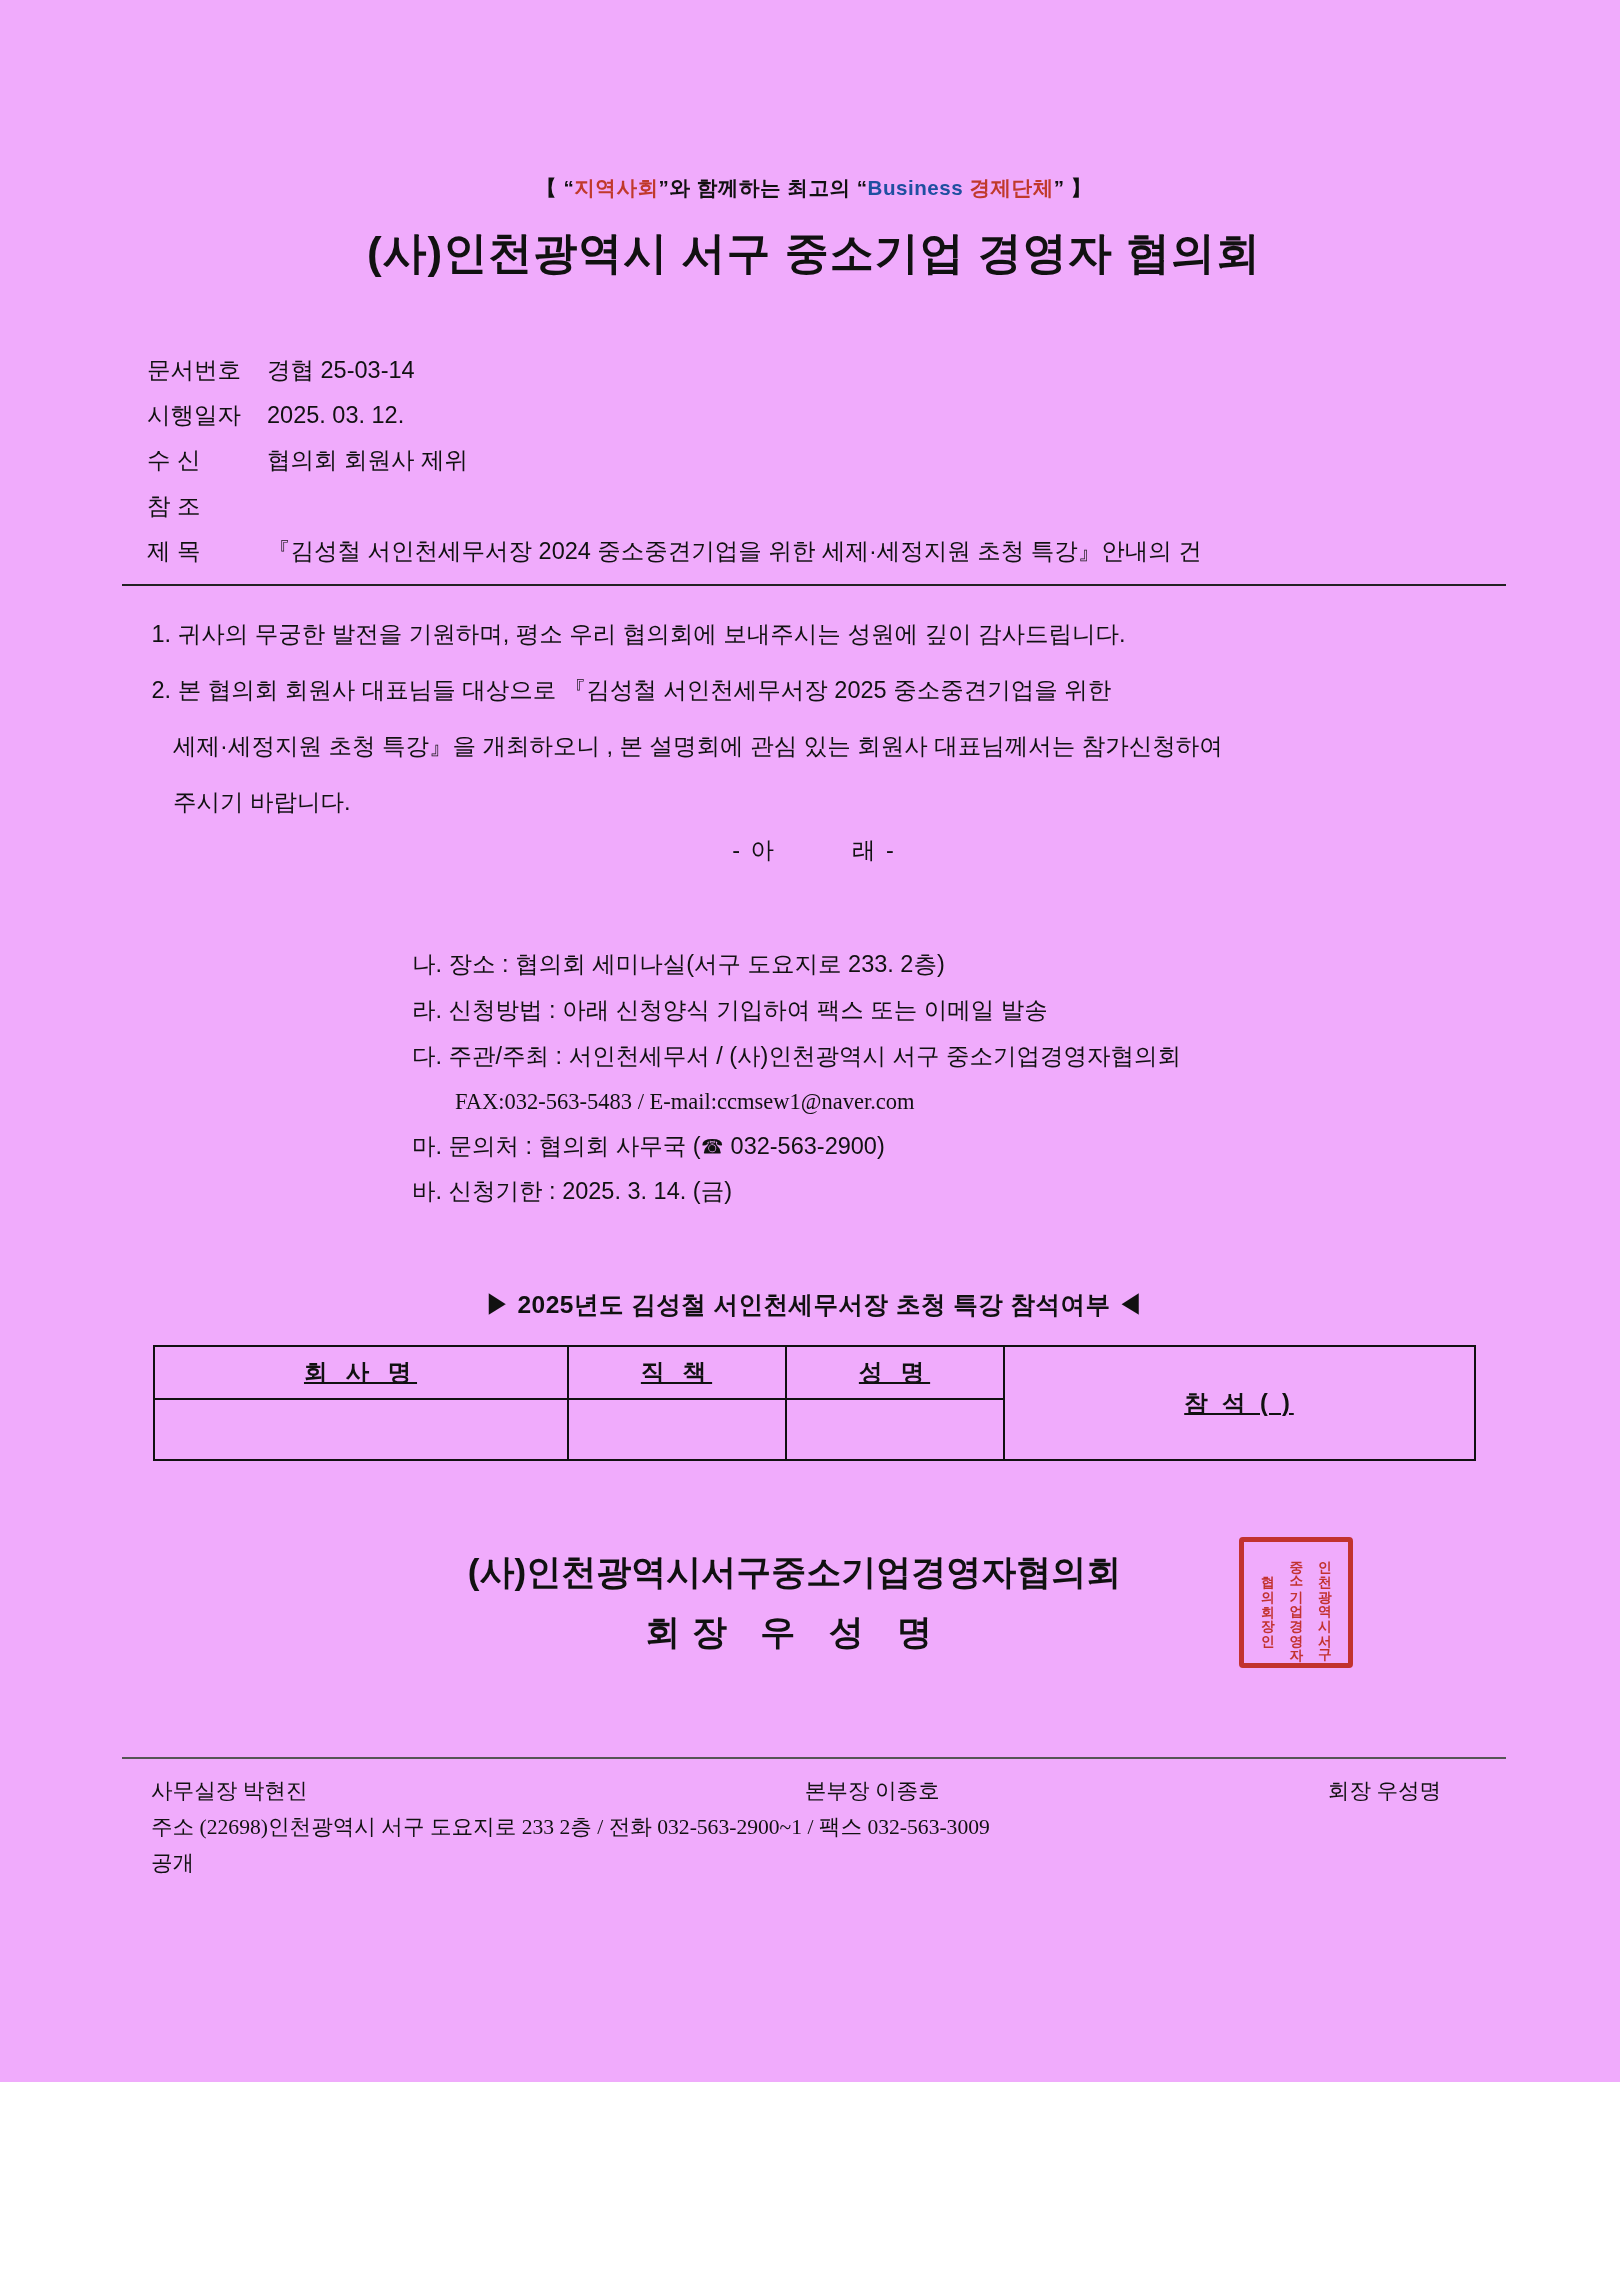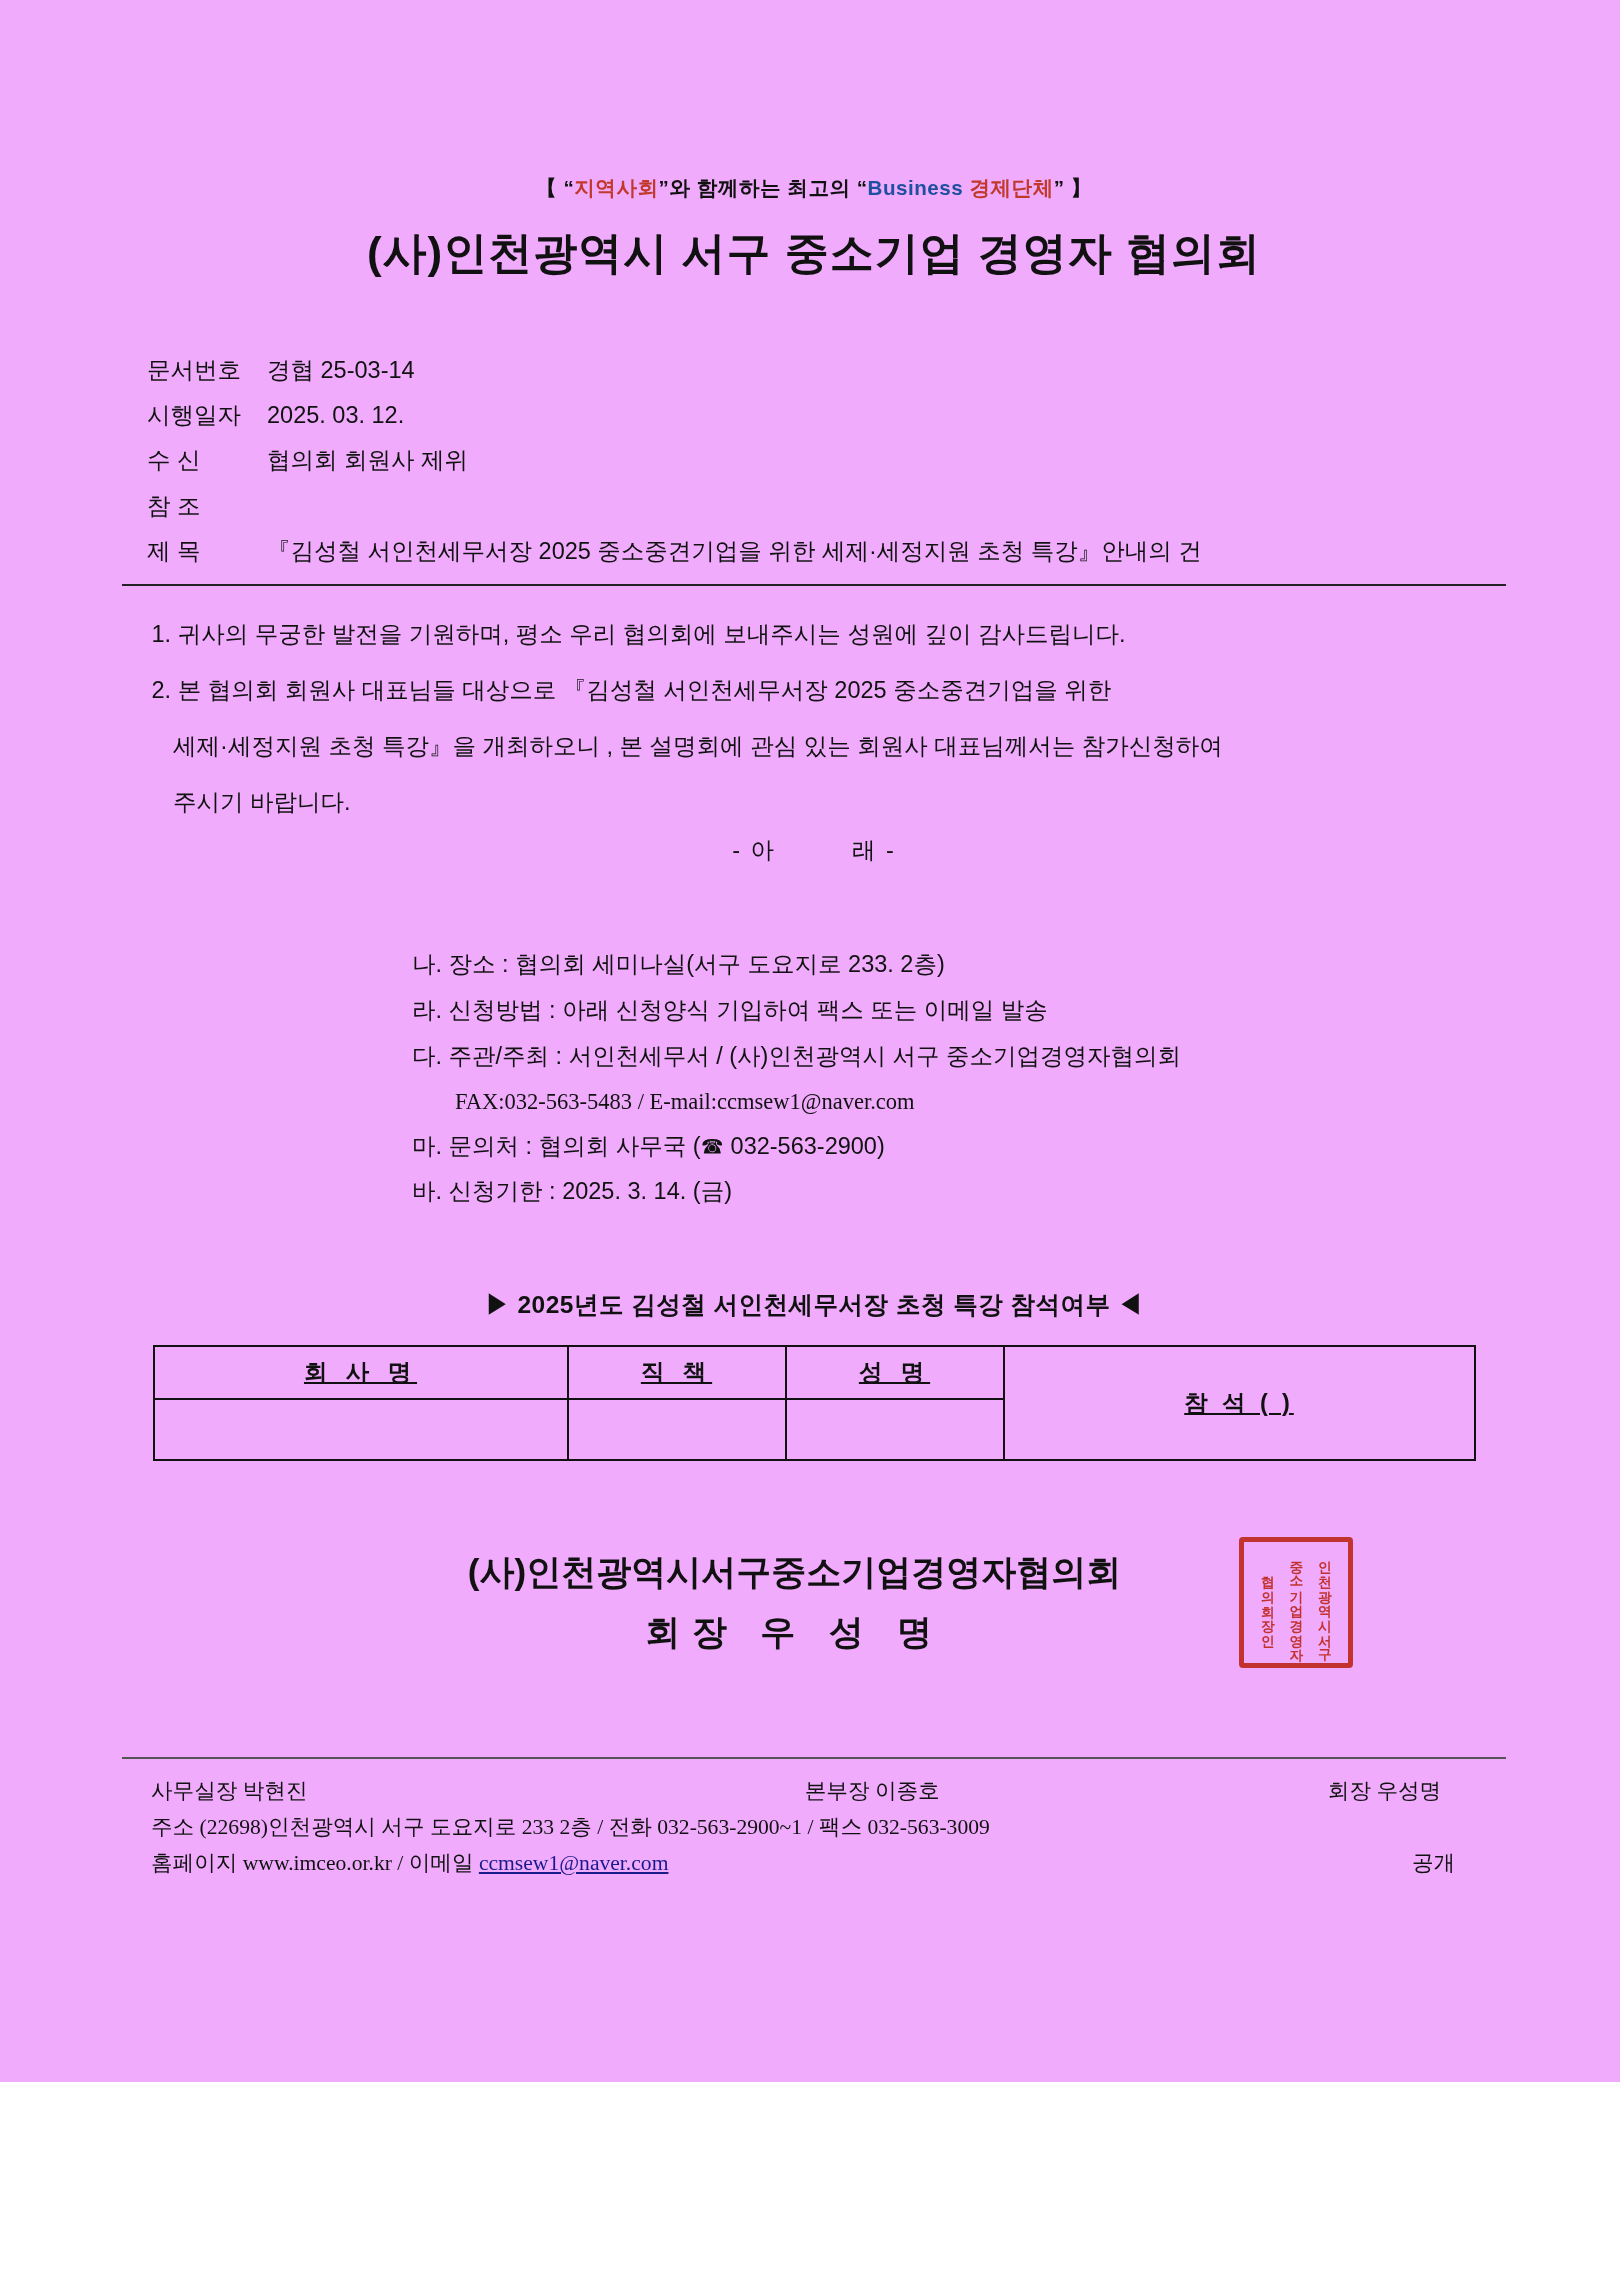--- a/index.html
+++ b/index.html
@@ -245,21 +245,21 @@
       <div class="meta-row">
         <span class="meta-label">수     신</span>
         <span class="meta-value">협의회 회원사 제위</span>
       </div>
       <div class="meta-row">
         <span class="meta-label">참     조</span>
         <span class="meta-value"></span>
       </div>
       <div class="meta-row">
         <span class="meta-label">제     목</span>
-        <span class="meta-value">『김성철 서인천세무서장 2025 중소중견기업을 위한 세제·세정지원 초청 특강』안내의 건</span>
+        <span class="meta-value">『김성철 서인천세무서장 2024 중소중견기업을 위한 세제·세정지원 초청 특강』안내의 건</span>
       </div>
     </div>
 
     <hr class="hr-thick">
 
     <div class="body-text">
       <p class="indent-1">1. 귀사의 무궁한 발전을 기원하며, 평소 우리 협의회에 보내주시는 성원에 깊이 감사드립니다.</p>
       <p class="indent-1">2. 본 협의회 회원사 대표님들 대상으로 『김성철 서인천세무서장 2025 중소중견기업을 위한</p>
       <p class="cont">세제·세정지원 초청 특강』을 개최하오니 , 본 설명회에 관심 있는 회원사 대표님께서는 참가신청하여</p>
       <p class="cont">주시기 바랍니다.</p>
@@ -309,20 +309,19 @@
     <hr class="hr-footer">
 
     <div class="footer">
       <div class="footer-row1">
         <span>사무실장  박현진</span>
         <span>본부장  이종호</span>
         <span>회장  우성명</span>
       </div>
       <div class="footer-line">주소 (22698)인천광역시 서구 도요지로 233  2층 / 전화 032-563-2900~1 / 팩스 032-563-3009</div>
       <div class="footer-row3">
-        <span><span>홈페이지 www.imceo.or.kr   /   이메일 </span><span class="email-u">ccmsew1@naver.com</span></span>
         <span>공개</span>
       </div>
     </div>
 
   </div>
 </div>
 
 
 </body></html>

